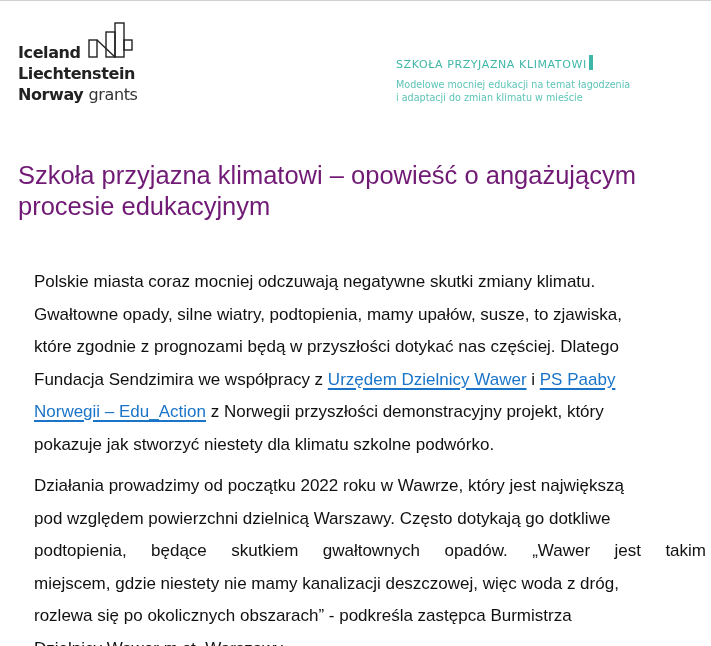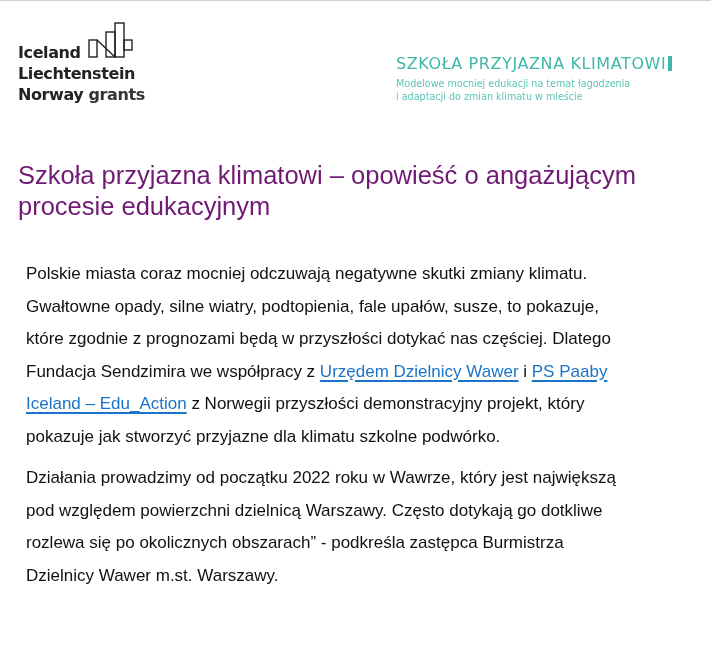--- a/index.html
+++ b/index.html
@@ -3,28 +3,28 @@
 <meta charset="utf-8">
 <style>
   html, body { margin: 0; padding: 0; background: #ffffff; }
   body {
     width: 711px; height: 646px; overflow: hidden; position: relative;
     font-family: "Liberation Sans", sans-serif; color: #111;
   }
   .top-rule { position: absolute; left: 0; top: 0; width: 711px; height: 1px; background: #cfcfcf; }
   .logo-eea { position: absolute; left: 18px; top: 22px; }
   .logo-eea .words { position: absolute; left: 0; top: 20px; font-family: "DejaVu Sans", sans-serif; font-weight: bold; font-size: 16px; line-height: 21px; color: #222; letter-spacing: -0.4px; white-space: nowrap; }
-  .logo-eea .words .light { font-weight: bold; color: #333; }
+  .logo-eea .words .light { font-weight: normal; color: #333; }
   .logo-eea svg { position: absolute; left: 70px; top: 0; }
   .logo-school { position: absolute; left: 396px; top: 55px; color: #3fb7a8; }
-  .logo-school .title { font-family: "DejaVu Sans", sans-serif; font-size: 16px; letter-spacing: 0.6px; line-height: 18px; white-space: nowrap; }
+  .logo-school .title { font-family: "DejaVu Sans", sans-serif; font-size: 11px; letter-spacing: 0.6px; line-height: 18px; white-space: nowrap; }
   .logo-school .title .bar { display: inline-block; width: 4px; height: 15px; background: #3fb7a8; vertical-align: -2px; margin-left: 2px; }
   .logo-school .sub { font-family: "DejaVu Sans", sans-serif; font-size: 9.6px; line-height: 13px; color: #5cc4b7; margin-top: 4px; white-space: nowrap; }
   h1 { position: absolute; left: 18px; top: 160px; width: 690px; margin: 0; font-weight: normal; font-size: 25.5px; line-height: 31px; color: #701a75; }
-  .para { position: absolute; left: 18px; width: 672px; margin: 8px; font-size: 17px; line-height: 32.5px; color: #111; }
+  .para { position: absolute; left: 18px; width: 672px; margin: 16px; font-size: 17px; line-height: 32.5px; color: #111; }
   .p1 { top: 250px; }
   .p2 { top: 454px; text-align: justify; }
   .para .line { display: block; white-space: nowrap; }
   .p2 .line.j { text-align: justify; text-align-last: justify; white-space: normal; }
   a.link { color: #1a74c8; text-decoration-thickness: 2px; text-underline-offset: 3px; }
 </style>
 </head>
 <body>
 
 <div class="top-rule"></div>
@@ -51,25 +51,27 @@
   <div class="sub">
     <div>Modelowe mocniej edukacji na temat łagodzenia</div>
     <div>i adaptacji do zmian klimatu w mieście</div>
   </div>
 </div>
 
 <h1>Szkoła przyjazna klimatowi – opowieść o angażującym procesie edukacyjnym</h1>
 
 <div class="para p1">
   <span class="line">Polskie miasta coraz mocniej odczuwają negatywne skutki zmiany klimatu.</span>
-  <span class="line">Gwałtowne opady, silne wiatry, podtopienia, fale upałów, susze, to pokazuje,</span>
+  <span class="line">Gwałtowne opady, silne wiatry, podtopienia, mamy upałów, susze, to zjawiska,</span>
   <span class="line">które zgodnie z prognozami będą w przyszłości dotykać nas częściej. Dlatego</span>
   <span class="line"><span>Fundacja Sendzimira we współpracy z </span><a class="link" href="#">Urzędem Dzielnicy Wawer</a><span> i </span><a class="link" href="#">PS Paaby</a></span>
-  <span class="line"><a class="link" href="#">Iceland – Edu_Action</a><span> z Norwegii przyszłości demonstracyjny projekt, który</span></span>
-  <span class="line">pokazuje jak stworzyć przyjazne dla klimatu szkolne podwórko.</span>
+  <span class="line"><a class="link" href="#">Norwegii – Edu_Action</a><span> z Norwegii przyszłości demonstracyjny projekt, który</span></span>
+  <span class="line">pokazuje jak stworzyć niestety dla klimatu szkolne podwórko.</span>
 </div>
 
 <div class="para p2">
   <span class="line">Działania prowadzimy od początku 2022 roku w Wawrze, który jest największą</span>
   <span class="line">pod względem powierzchni dzielnicą Warszawy. Często dotykają go dotkliwe</span>
+  <span class="line j">podtopienia, będące skutkiem gwałtownych opadów. „Wawer jest takim</span>
+  <span class="line">miejscem, gdzie niestety nie mamy kanalizacji deszczowej, więc woda z dróg,</span>
   <span class="line">rozlewa się po okolicznych obszarach” - podkreśla zastępca Burmistrza</span>
   <span class="line">Dzielnicy Wawer m.st. Warszawy.</span>
 </div>
 
 </body></html>

